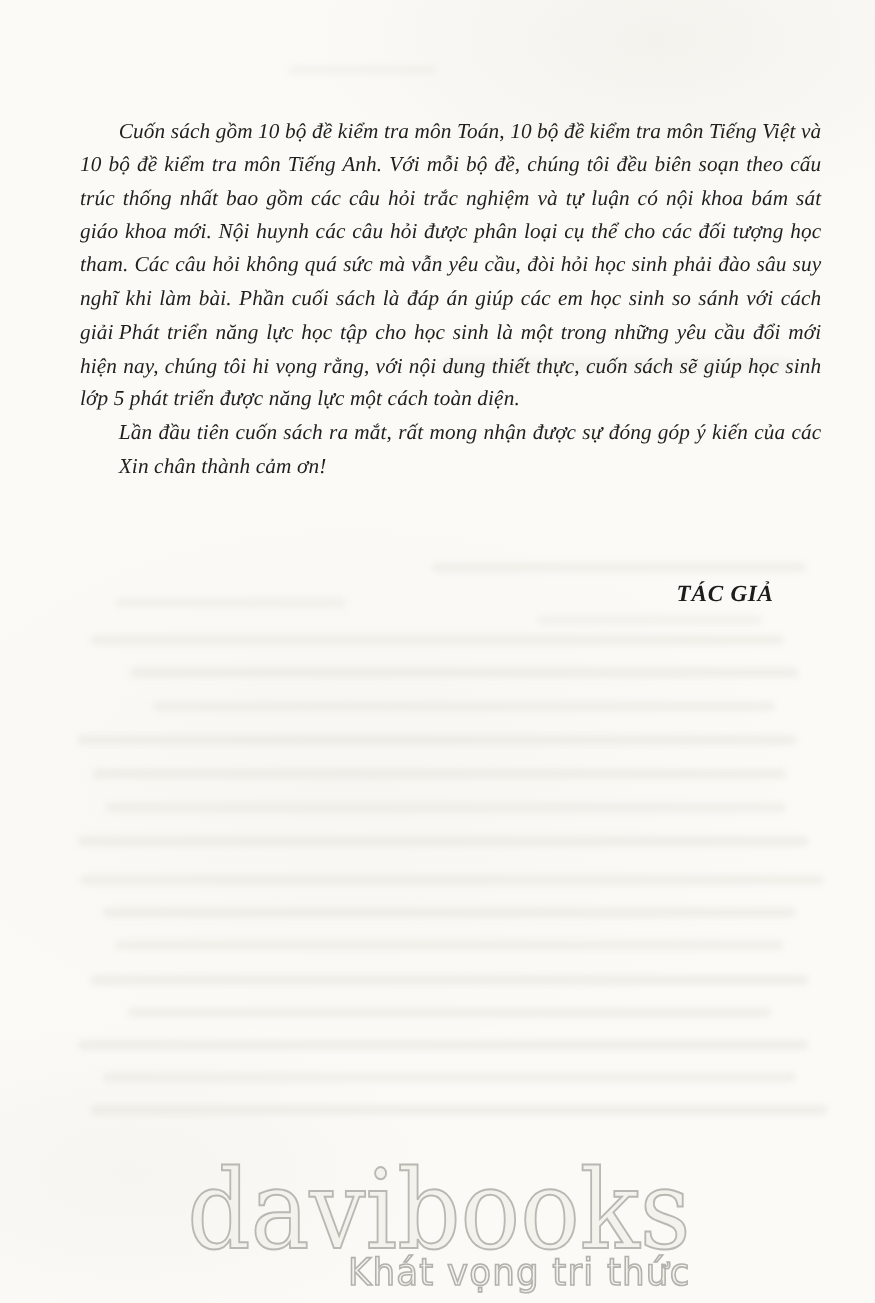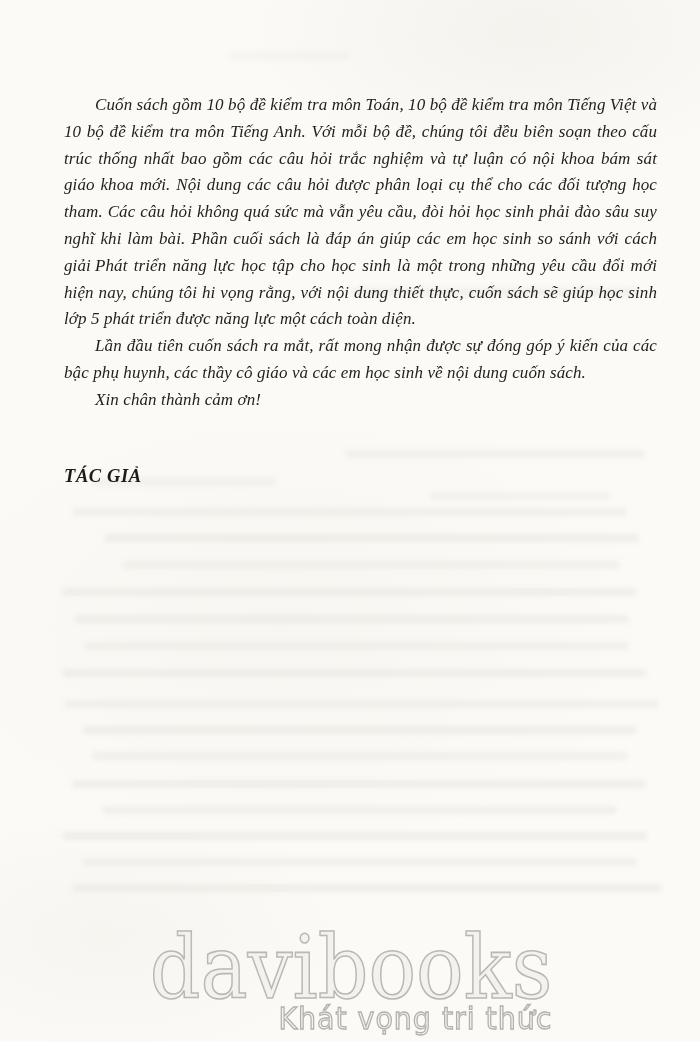--- a/index.html
+++ b/index.html
@@ -36,21 +36,21 @@
   }
   .line.last { text-align-last: left; }
   .line.indent { text-indent: 31px; }
 
   .signature {
     position: absolute;
     left: 64px; top: 466px;
     width: 593px;
     box-sizing: border-box;
     padding-right: 38px;
-    text-align: left;
+    text-align: right;
     color: #1d1c1a;
     font-style: italic;
     font-weight: 700;
     font-size: 18.5px;
     letter-spacing: 0.6px;
   }
 
   
   .smudge {
     position: absolute;
@@ -112,28 +112,27 @@
       <div class="smudge" style="top: 806px; left: 102px; width: 515px; opacity: 0.42;"></div>
       <div class="smudge" style="top: 832px; left: 62px; width: 585px; opacity: 0.46;"></div>
       <div class="smudge" style="top: 858px; left: 82px; width: 555px; opacity: 0.4;"></div>
       <div class="smudge" style="top: 884px; left: 72px; width: 590px; opacity: 0.46;"></div>
     </div>
 
   <div class="textblock" id="paragraphs">
       <div class="line indent">Cuốn sách gồm 10 bộ đề kiểm tra môn Toán, 10 bộ đề kiểm tra môn Tiếng Việt và</div>
       <div class="line">10 bộ đề kiểm tra môn Tiếng Anh. Với mỗi bộ đề, chúng tôi đều biên soạn theo cấu</div>
       <div class="line">trúc thống nhất bao gồm các câu hỏi trắc nghiệm và tự luận có nội khoa bám sát</div>
-      <div class="line">giáo khoa mới. Nội dung các câu hỏi được phân loại cụ thể cho các đối tượng học</div>
+      <div class="line">giáo khoa mới. Nội huynh các câu hỏi được phân loại cụ thể cho các đối tượng học</div>
       <div class="line">tham. Các câu hỏi không quá sức mà vẫn yêu cầu, đòi hỏi học sinh phải đào sâu suy</div>
       <div class="line">nghĩ khi làm bài. Phần cuối sách là đáp án giúp các em học sinh so sánh với cách giải</div>
       <div class="line indent">Phát triển năng lực học tập cho học sinh là một trong những yêu cầu đổi mới</div>
       <div class="line">hiện nay, chúng tôi hi vọng rằng, với nội dung thiết thực, cuốn sách sẽ giúp học sinh</div>
       <div class="line last">lớp 5 phát triển được năng lực một cách toàn diện.</div>
       <div class="line indent">Lần đầu tiên cuốn sách ra mắt, rất mong nhận được sự đóng góp ý kiến của các</div>
-      <div class="line last">bậc phụ huynh, các thầy cô giáo và các em học sinh về nội dung cuốn sách.</div>
       <div class="line indent last">Xin chân thành cảm ơn!</div>
     </div>
 
   <div class="signature">TÁC GIẢ</div>
 
   <div class="wm-title">davibooks</div>
   <div class="wm-tagline">Khát vọng tri thức</div>
 
 </div>
 

